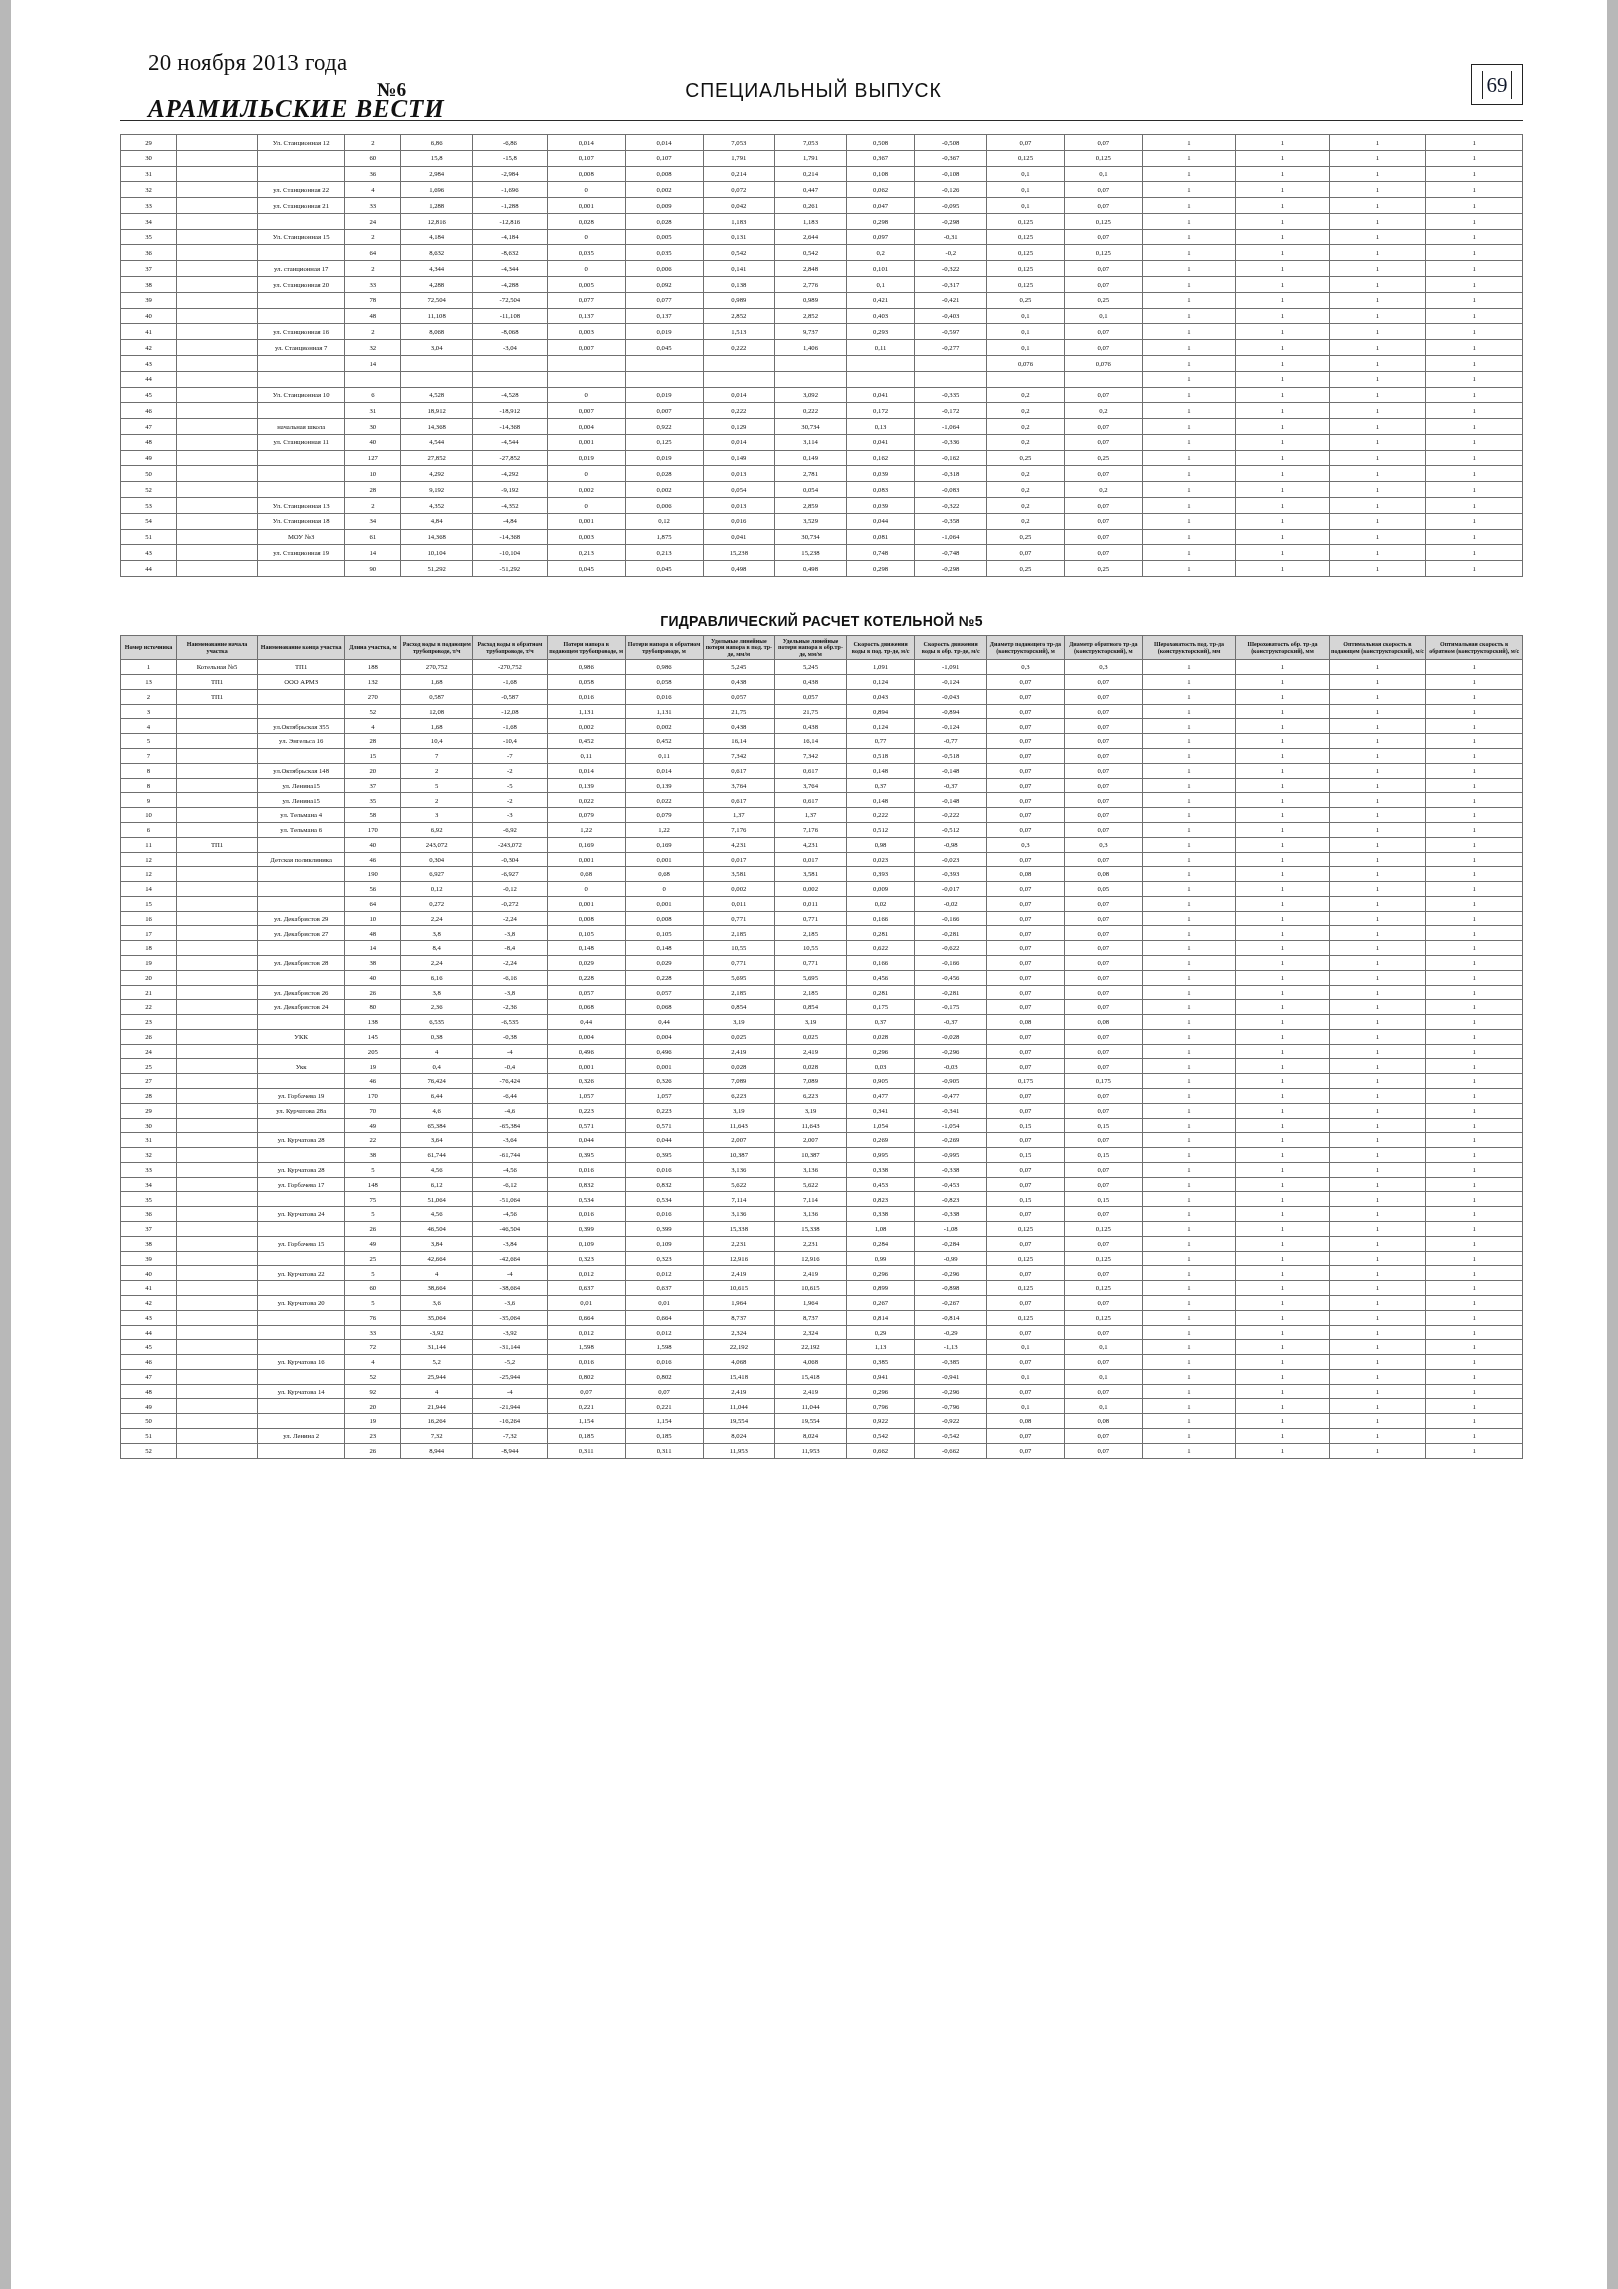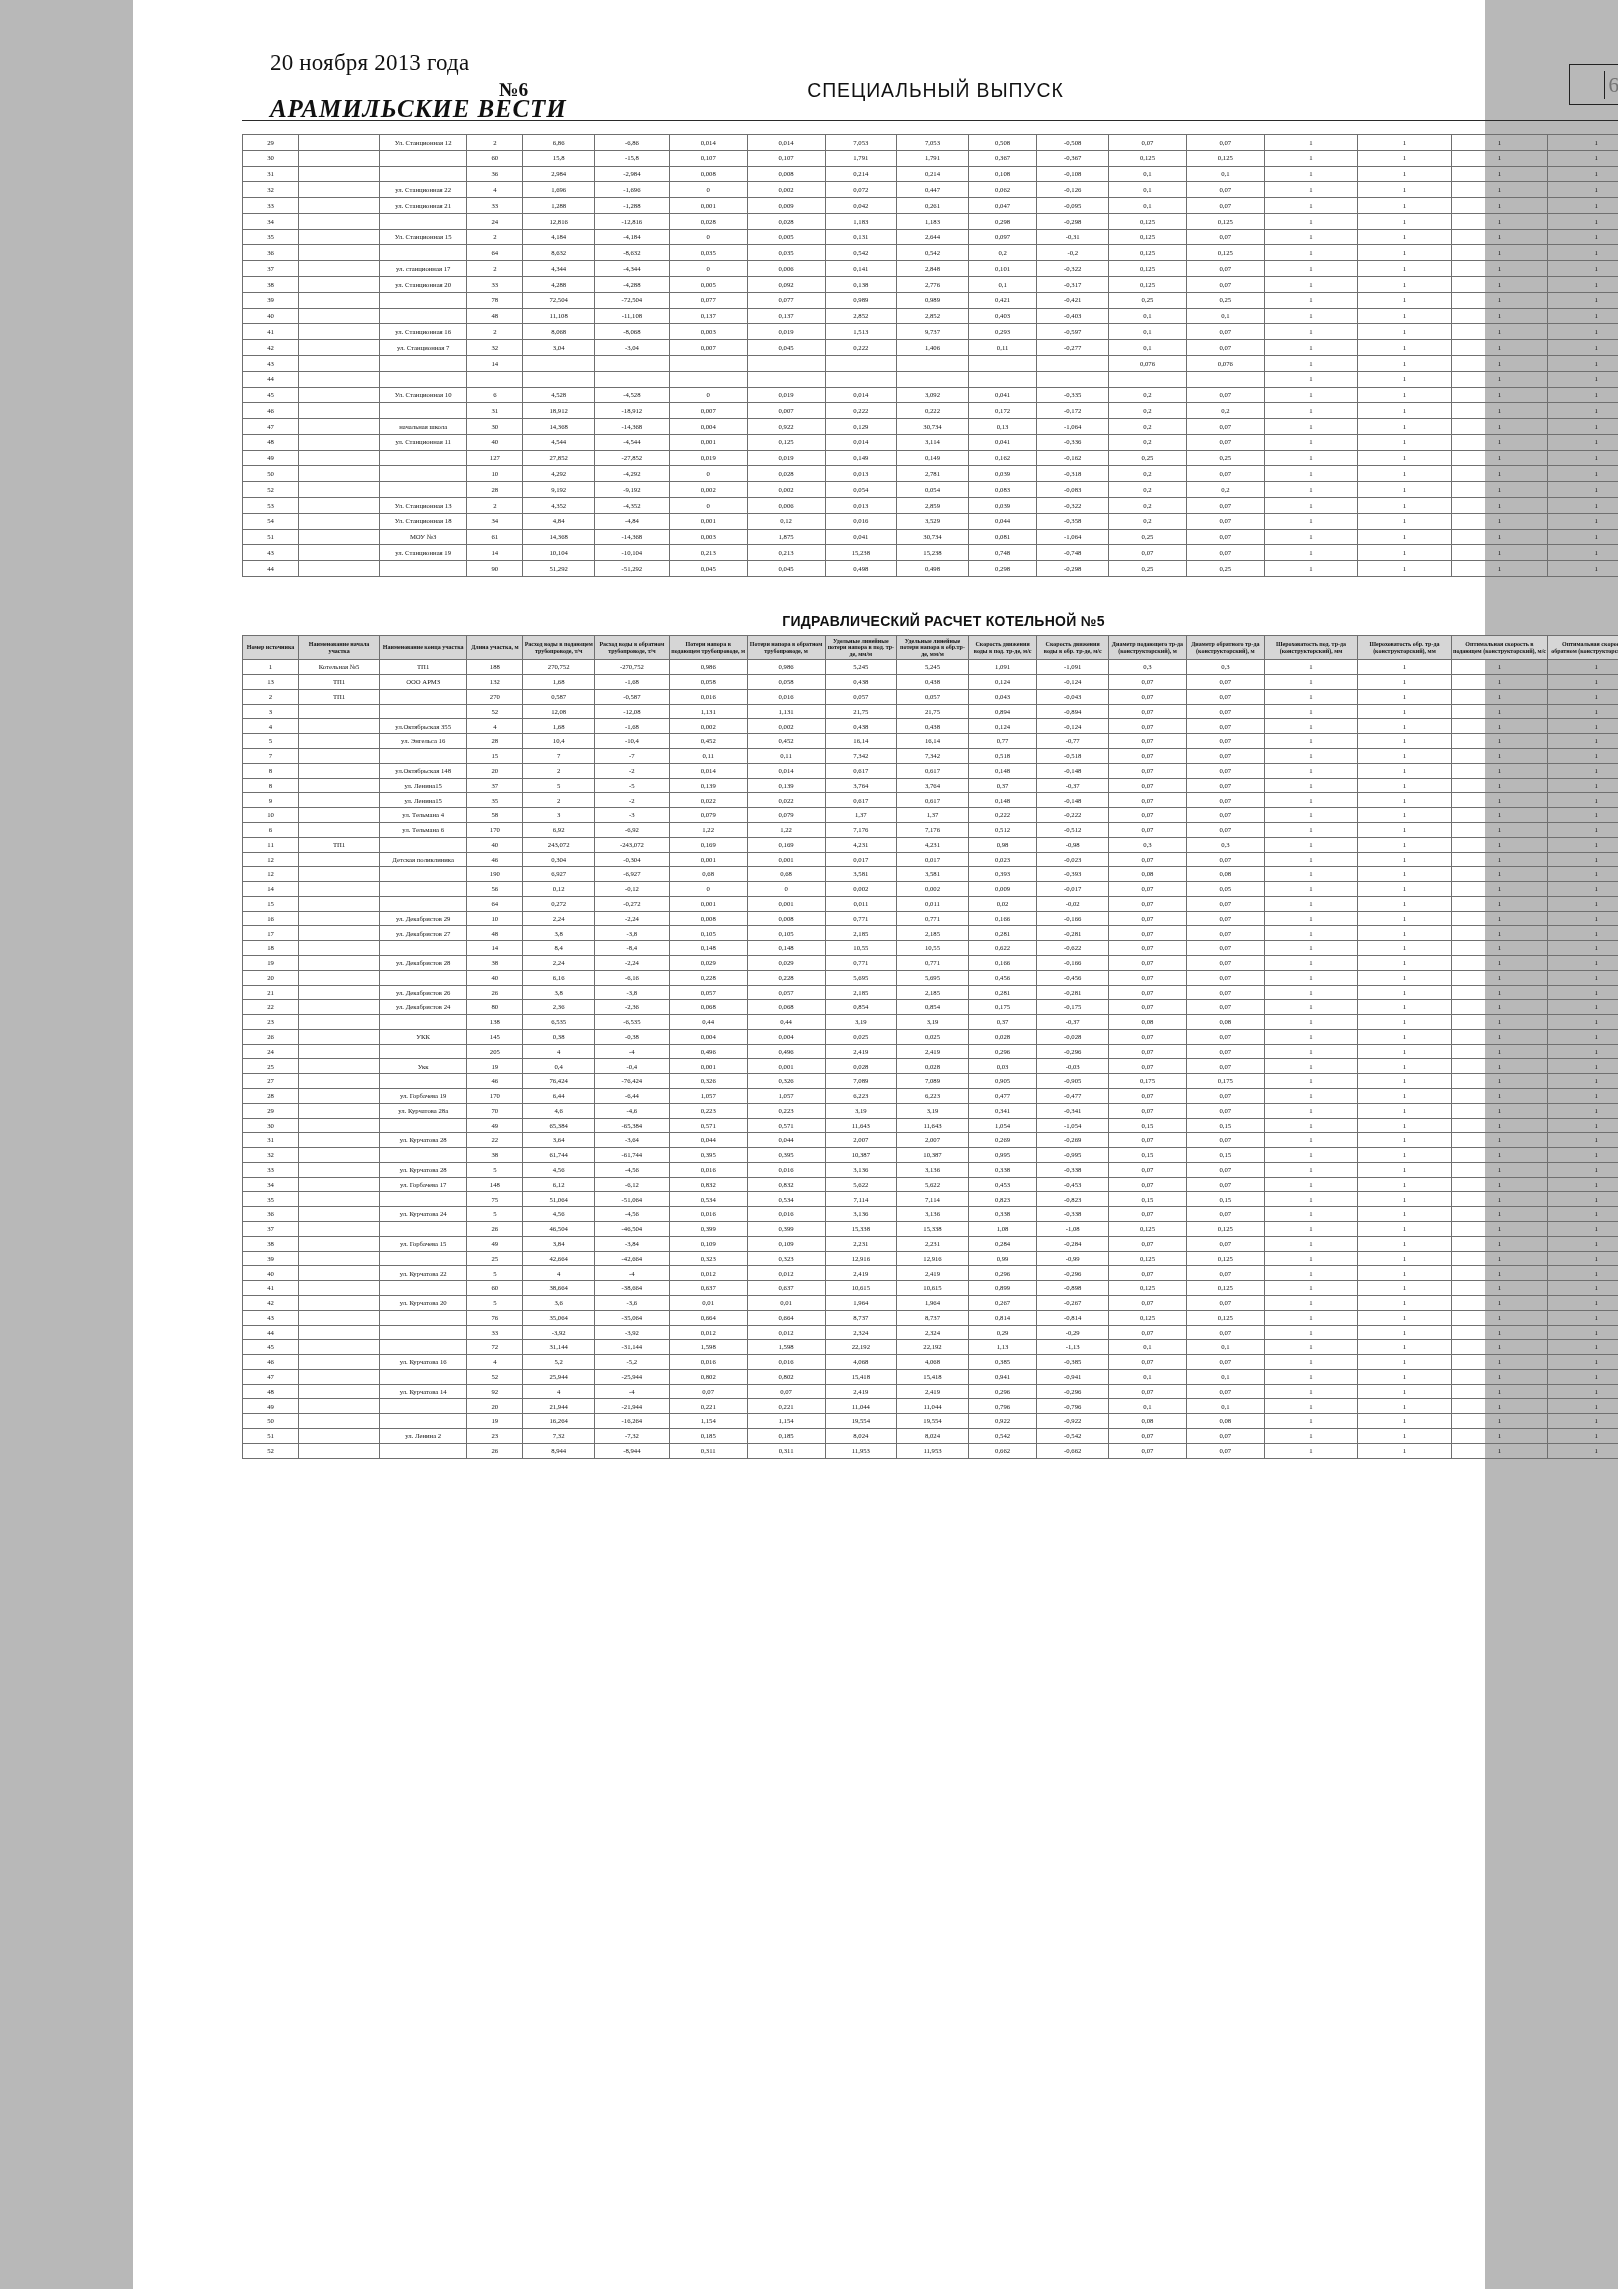--- a/index.html
+++ b/index.html
@@ -1,30 +1,30 @@
 <!DOCTYPE html>
 <html style="font-size:14.8px"><head>
 <meta charset="utf-8">
 <style>
   html,body{margin:0;padding:0;background:#b8b8b8;}
   body{font-family:"Liberation Serif", serif;}
   .page{
-    width:1352px;height:2290px;background:#fff;margin:0 auto;position:relative;
+    width:1596px;height:2290px;background:#fff;margin:0 auto;position:relative;
     box-sizing:border-box;
   }
   .sheet{
     position:absolute;left:109px;top:55px;width:1403px;
   }
   
   .masthead{position:relative;height:65px;border-bottom:0.9px solid #2a2a2a;margin-bottom:13px;}
   .date{position:absolute;left:28px;top:-5.5px;font-size:23px;letter-spacing:0.2px;color:#111;}
   .paper-name{position:absolute;left:28px;top:20px;font-family:"Liberation Serif",serif;font-style:italic;font-weight:bold;font-size:25px;letter-spacing:0.9px;color:#111;margin-top:20px;}
   .issue{position:absolute;left:257px;top:24px;font-size:19.4px;font-weight:bold;color:#111;}
   .special{position:absolute;left:0;right:16px;top:24px;text-align:center;font-family:"Liberation Sans",sans-serif;font-size:19.4px;letter-spacing:0.9px;color:#111;}
-  .pagenum{position:absolute;right:0;top:9.2px;width:50px;height:39px;border:0.9px solid #222;display:flex;align-items:center;justify-content:center;font-size:21px;color:#737373;padding-left:24px;}
+  .pagenum{position:absolute;right:0;top:9.2px;width:50px;height:39px;border:0.9px solid #222;display:flex;align-items:center;justify-content:center;font-size:21px;color:#0f172a;}
   .pagenum span{display:inline-block;border-left:0.9px solid #222;border-right:0.9px solid #222;padding:0 3.7px;line-height:28px;}
 
   
   table{border-collapse:collapse;width:100%;table-layout:fixed;}
   table td,table th{
     border:0.9px solid #6f6f6f;
     font-size:6.7px;
     line-height:1.12;
     text-align:center;
     vertical-align:middle;

